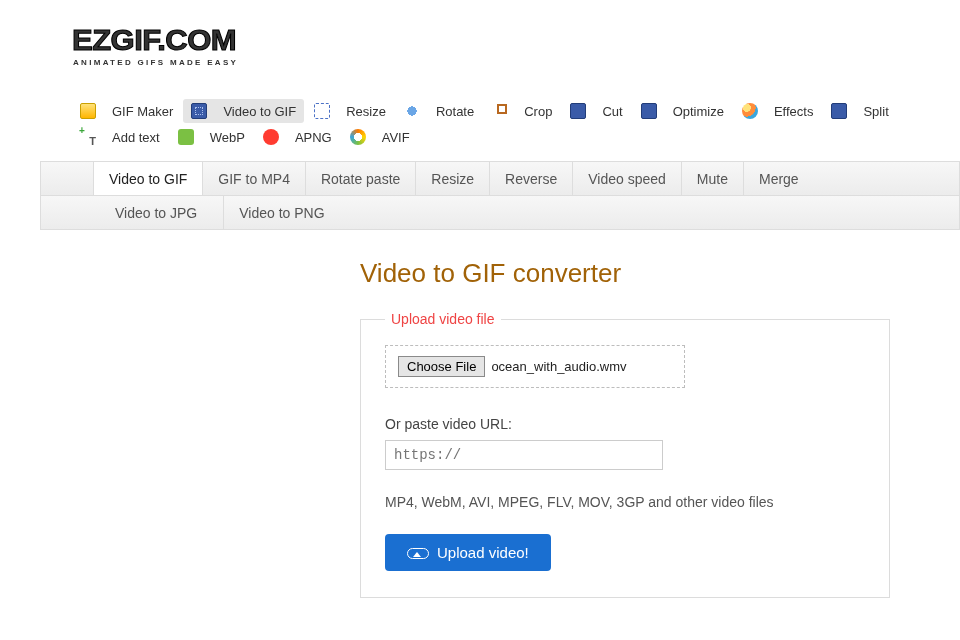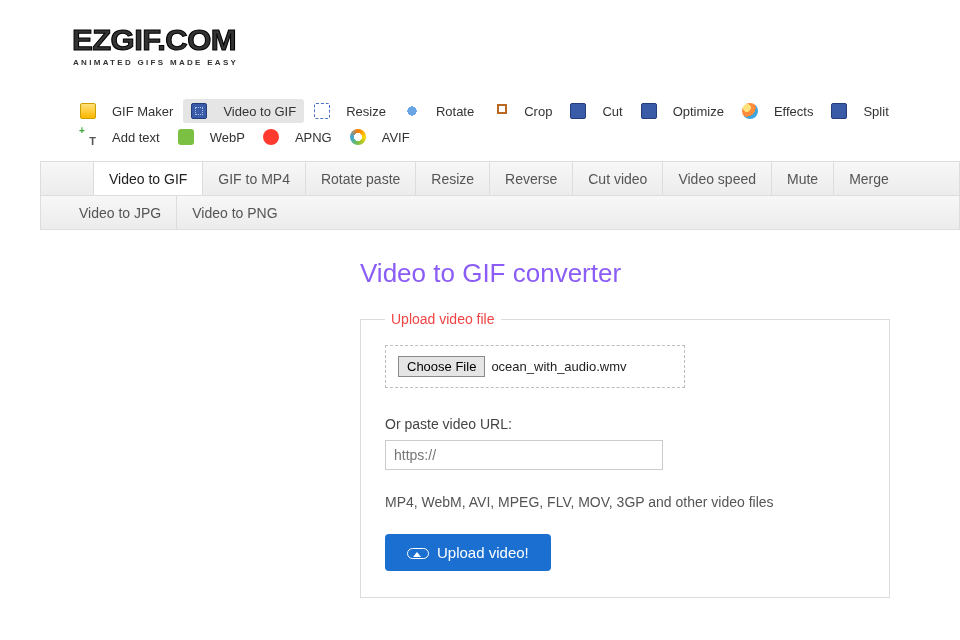--- a/index.html
+++ b/index.html
@@ -94,31 +94,31 @@
     .secnav .clap{margin:6px 8px 6px 44px;}
     .secnav .tab{
       padding:8.5px 15px;
       font-size:14px;
       color:#555;
       cursor:pointer;
       border-left:1px solid #ddd;
     }
     .secnav .tab.active{background:#fff;color:#222;}
     .secnav-row2 .tab:first-child{border-left:none; padding-left:14px;}
-    .secnav-row2{padding-left:24px;}
+    .secnav-row2{padding-left:60px;gap:11px;}
 
     
     .main {
       max-width: 600px;
       margin: 28px 0 0 360px;
     }
     h1 {
       font-size: 26px;
       font-weight: 400;
-      color: #8b5cf6;
+      color: #a16207;
       margin-bottom: 22px;
     }
     fieldset {
       border: 1px solid #dcdcdc;
       padding: 18px 24px 26px 24px;
       width: 530px;
     }
     legend {
       padding: 0 6px;
       font-size: 14px;
@@ -143,20 +143,21 @@
     }
     .file-name { font-size:13px; color:#222;}
     .url-input {
       width: 278px;
       border:1px solid #ccc;
       padding:6px 8px;
       font-size:14px;
       color:#888;
       margin-top:4px;
       margin-bottom: 22px;
+      font-family: Liberation Mono, monospace;
     }
     .formats { font-size:14px; color:#555; line-height:1.55; margin-bottom:20px;}
     .upload-btn {
       display:inline-flex;
       align-items:center;
       gap:10px;
       background:#1a6fd1;
       color:#fff;
       border:none;
       border-radius:4px;
@@ -241,21 +242,20 @@
 </div>
 
 <div class="secnav">
   <div class="secnav-row">
     <span class="clap"></span>
     <span class="tab active">Video to GIF</span>
     <span class="tab">GIF to MP4</span>
     <span class="tab">Rotate paste</span>
     <span class="tab">Resize</span>
     <span class="tab">Reverse</span>
-    <span class="tab">Cut video</span>
     <span class="tab">Video speed</span>
     <span class="tab">Mute</span>
     <span class="tab">Merge</span>
   </div>
   <div class="secnav-row secnav-row2">
     <span class="tab" style="border-left:none">Video to JPG</span>
     <span class="tab">Video to PNG</span>
   </div>
 </div>
 

